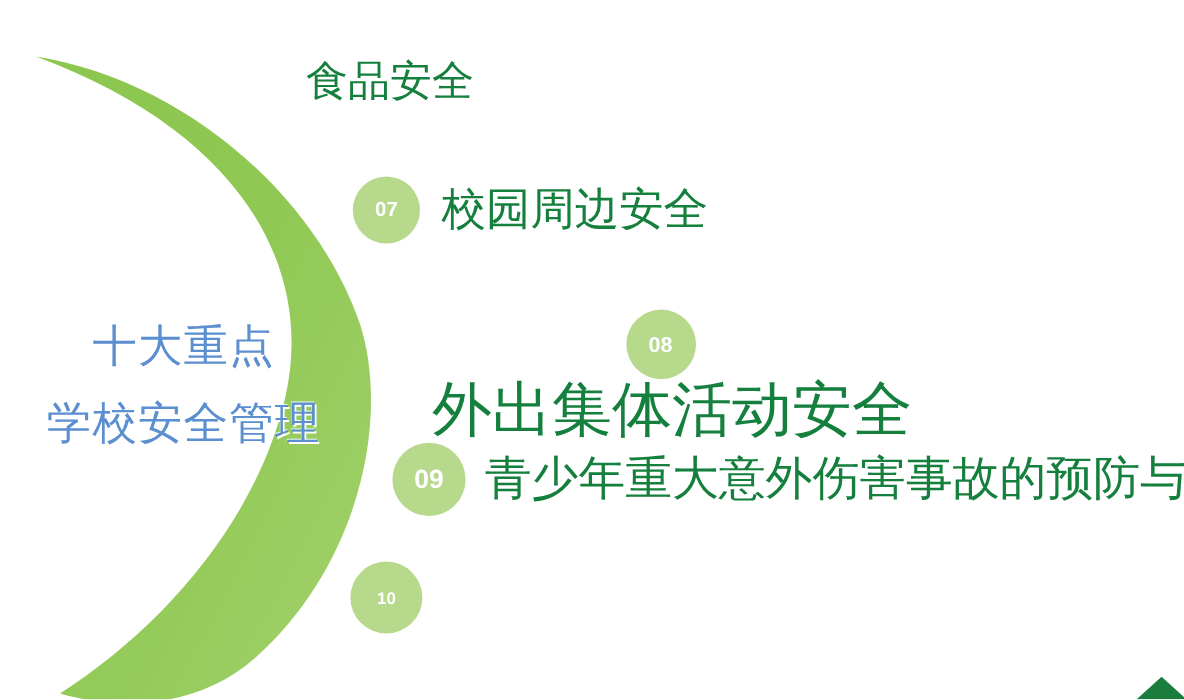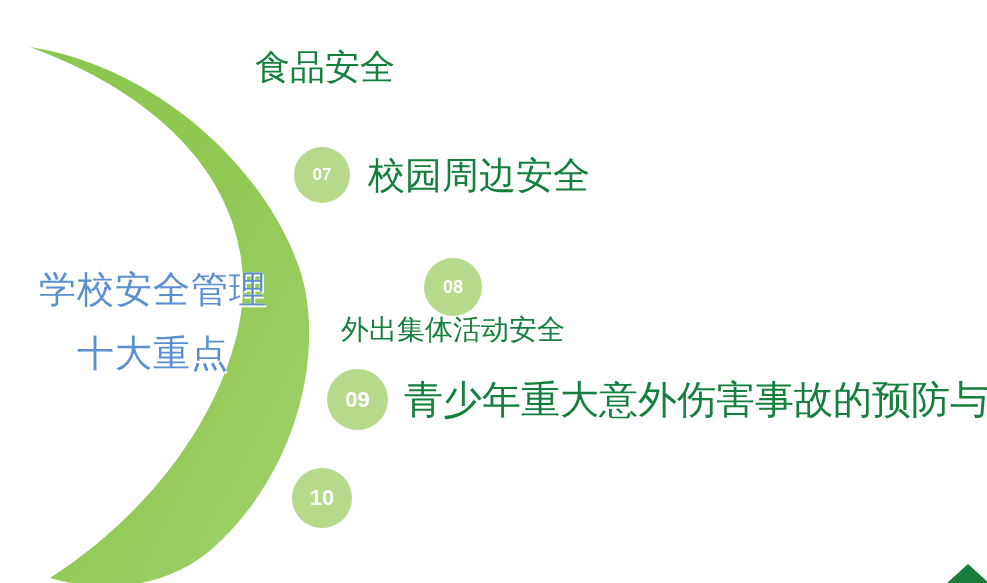--- a/index.html
+++ b/index.html
@@ -71,28 +71,28 @@
   #row-06 { left: 230px; top: 50px; }
   #row-06 .badge { width: 55px; height: 55px; font-size: 17px; }
   #row-06 .item-label { font-size: 35px; margin-left: 25px; }
 
   #row-07 { left: 294px; top: 147px; }
   #row-07 .badge { width: 56px; height: 56px; font-size: 17px; }
   #row-07 .item-label { font-size: 37px; margin-left: 18px; text-align: center; }
 
   #row-08 { left: 341px; top: 258px; flex-direction: column; }
   #row-08 .badge { width: 58px; height: 58px; font-size: 18px; }
-  #row-08 .item-label { font-size: 28px; }
+  #row-08 .item-label { font-size: 50px; margin-left: 19px; }
 
   #row-09 { left: 327px; top: 369px; }
   #row-09 .badge { width: 61px; height: 61px; font-size: 22px; }
   #row-09 .item-label { font-size: 39px; margin-left: 16px; }
 
   #row-10 { left: 292px; top: 468px; }
-  #row-10 .badge { width: 60px; height: 60px; font-size: 22px; }
+  #row-10 .badge { width: 60px; height: 60px; font-size: 14px; }
   #row-10 .item-label { font-size: 38px; margin-left: 18px; }
 
   #corner-triangle {
     position: absolute;
     left: 947px;
     top: 564px;
     width: 0;
     height: 0;
     border-left: 21px solid transparent;
     border-right: 21px solid transparent;
@@ -115,22 +115,22 @@
     </defs>
     <path d="M 30 47
              C 150 66, 262 160, 300 270
              C 325 348, 300 470, 213 548
              C 168 588, 105 594, 50 578
              C 140 520, 215 430, 238 330
              C 262 222, 200 110, 30 47 Z" fill="url(#crescentGrad)"></path>
   </svg>
 
   <div class="title-block">
+    <div class="title-line">十大重点</div>
     <div class="title-line">学校安全管理</div>
-    <div class="title-line">十大重点</div>
   </div>
 
   <div class="item-row" id="row-06">
     <div class="item-label">食品安全</div>
   </div>
 
   <div class="item-row" id="row-07">
     <div class="badge">07</div>
     <div class="item-label">校园周边安全</div>
   </div>

